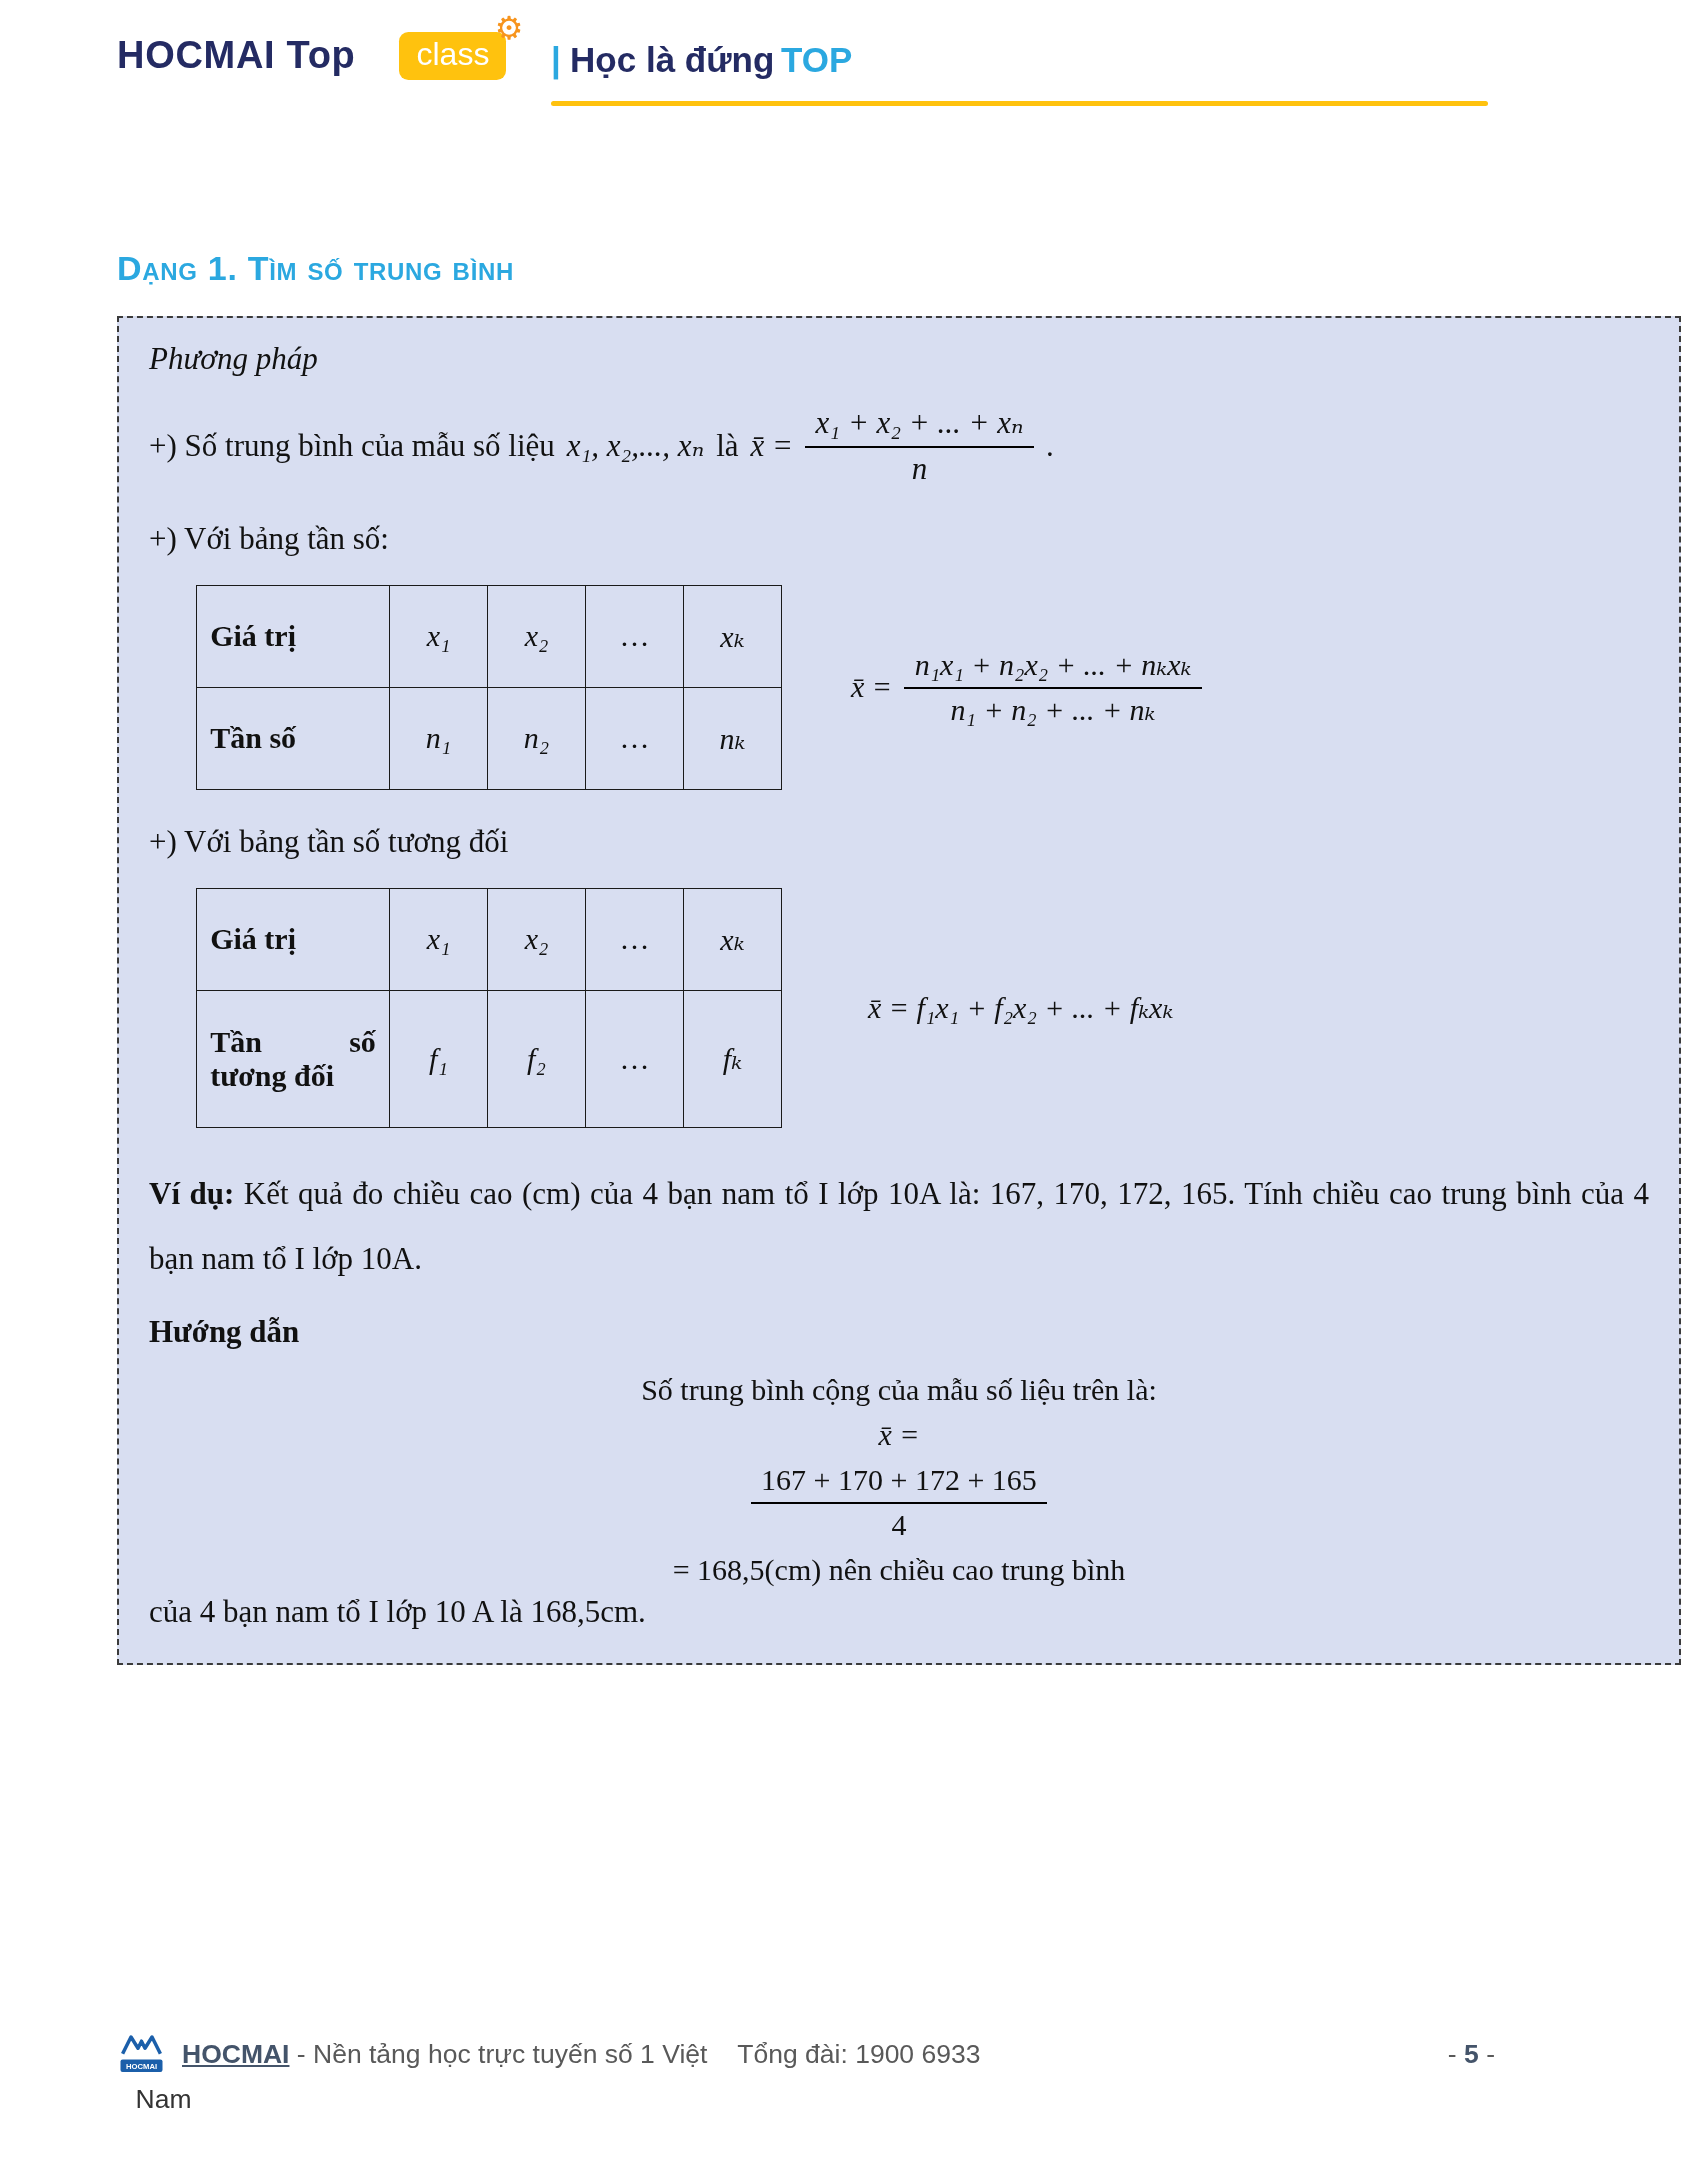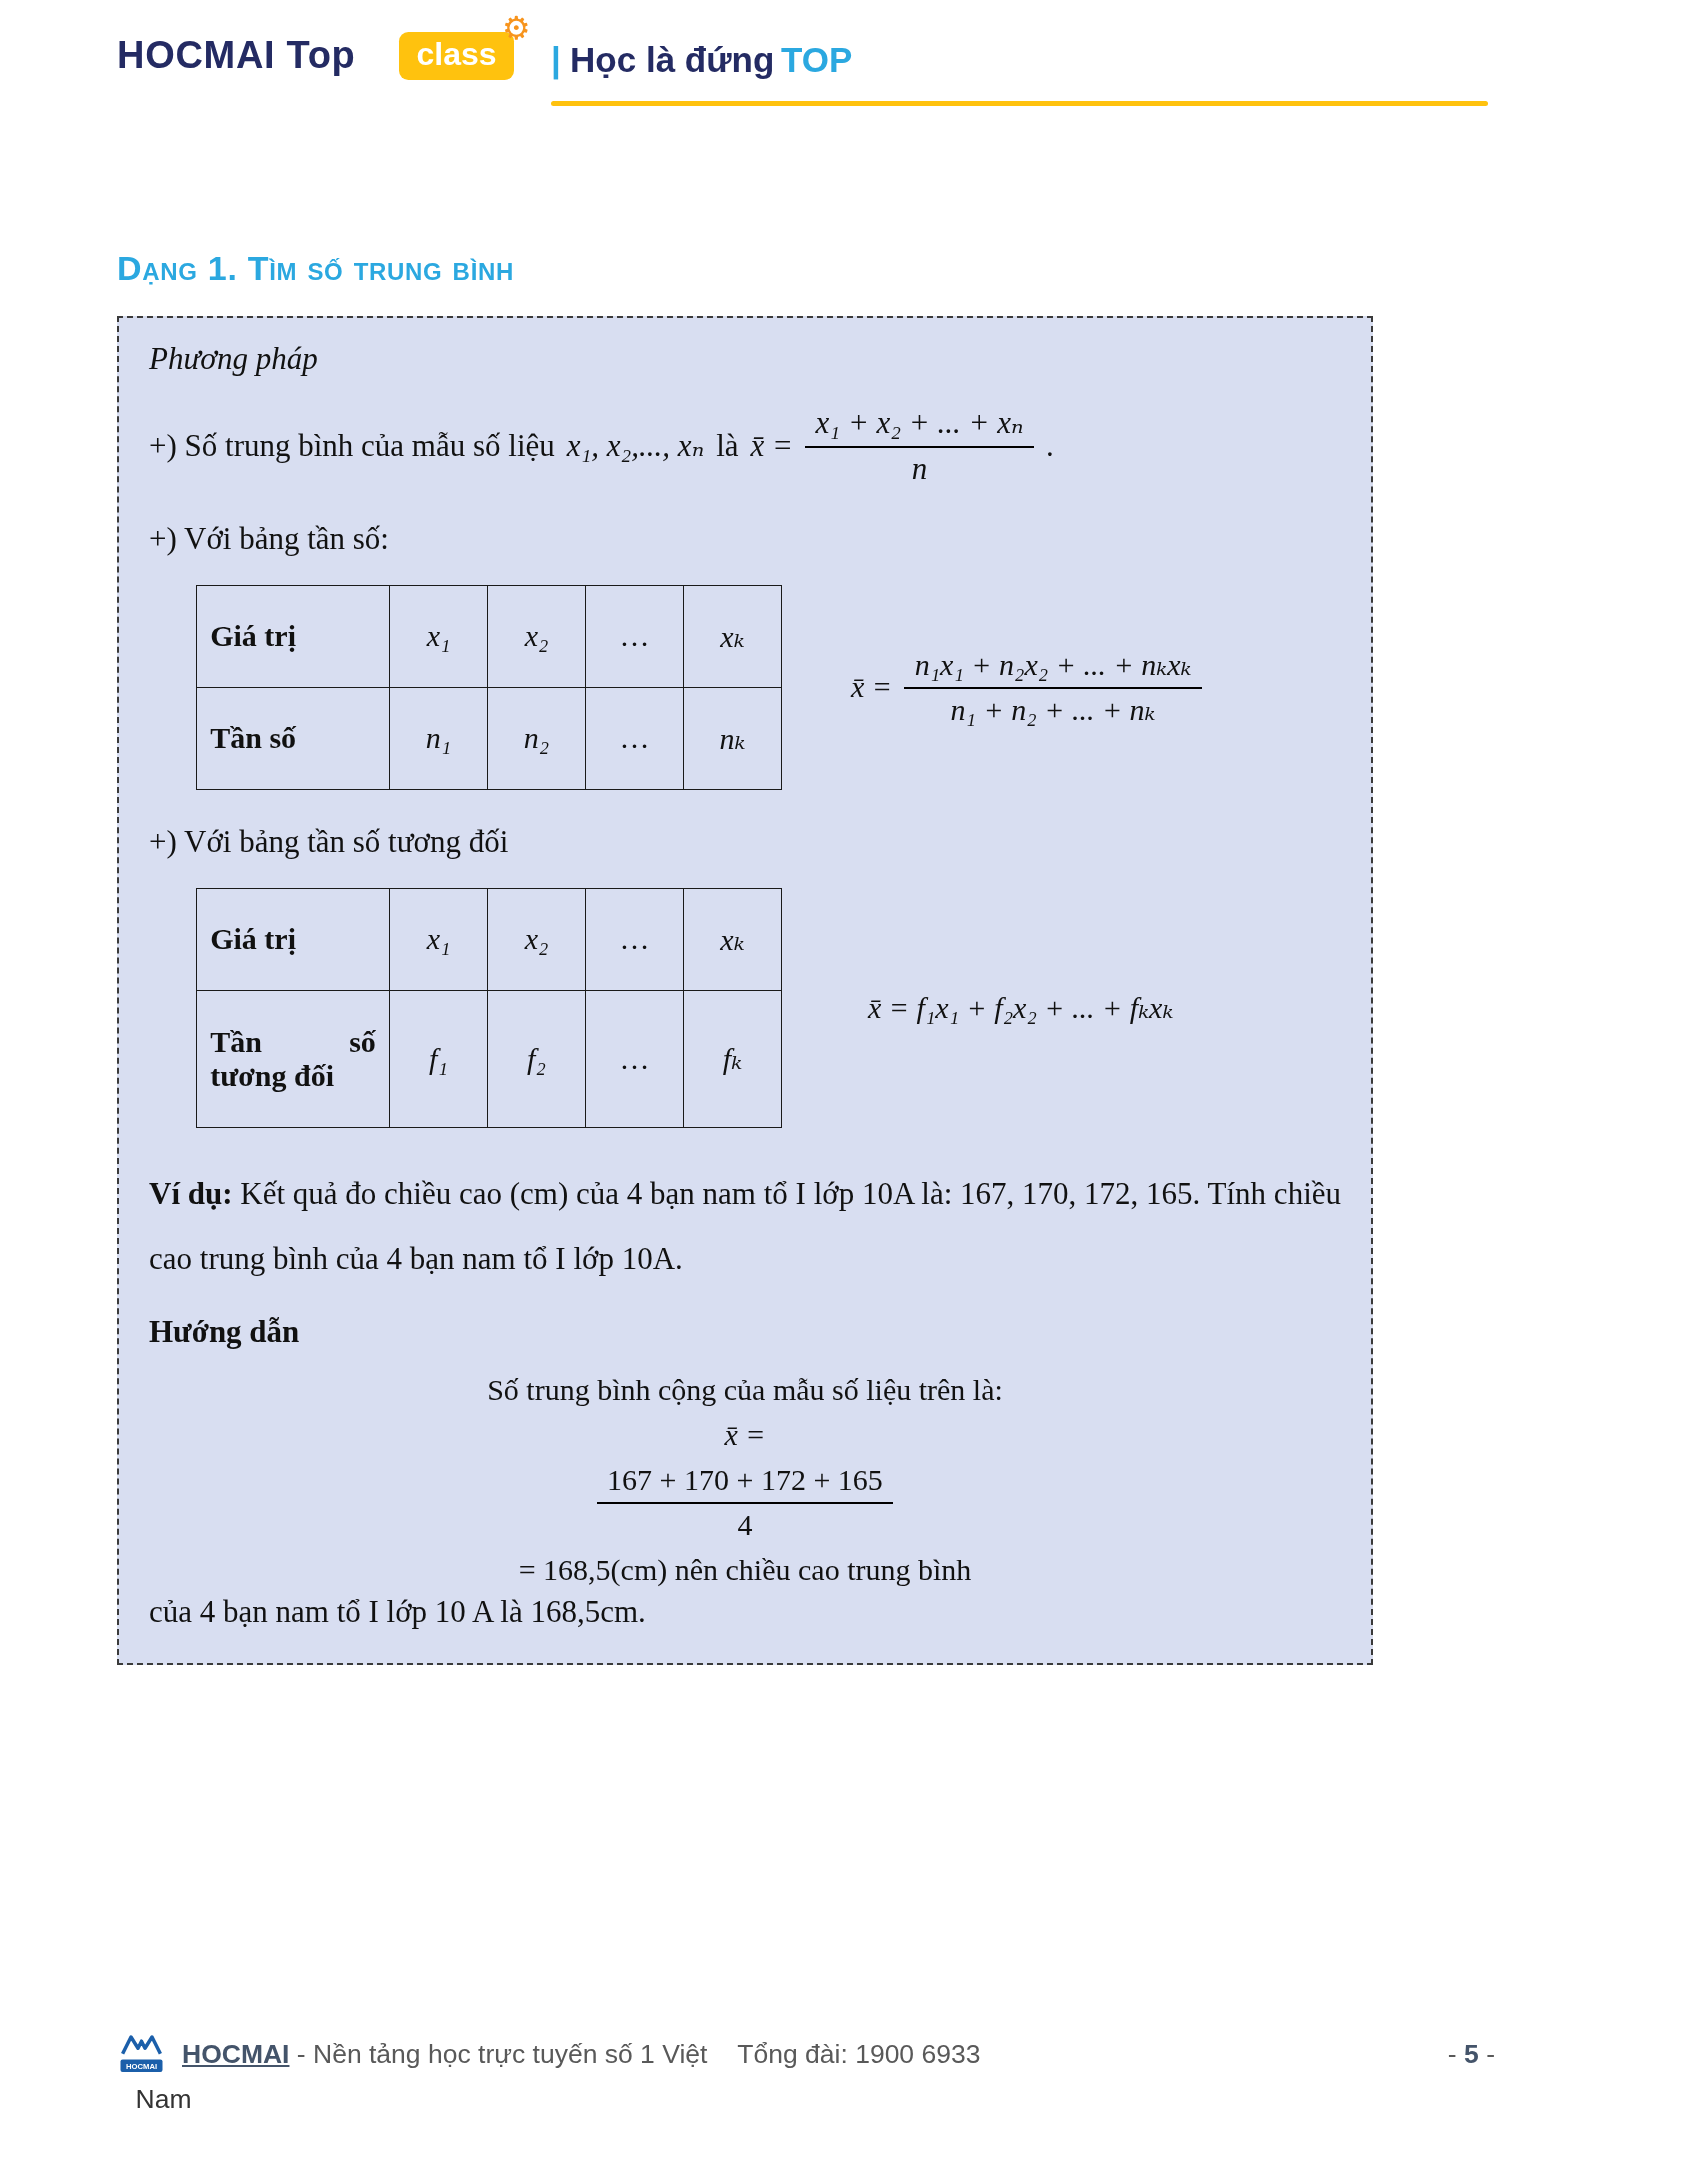--- a/index.html
+++ b/index.html
@@ -21,35 +21,35 @@
     background:#fff;
     font-family:var(--serif);
     color:#111;
     overflow:hidden;
   }
 
   
   .brand{position:absolute;left:117px;top:32px;display:flex;align-items:center;font-family:var(--sans);gap:32px;}
   .brand-text{font-weight:800;font-size:38px;color:var(--navy);letter-spacing:0.7px;}
   .brand-badge{position:relative;margin-left:12px;background:var(--yellow);color:#fff;
-    font-weight:700;font-size:32px;padding:4px 17px 6.6px;border-radius:9.3px;}
+    font-weight:400;font-size:32px;padding:4px 17px 6.6px;border-radius:9.3px;}
   .gear{position:absolute;top:-20px;right:-17px;color:var(--orange);font-size:32px;line-height:1;}
   .tagline{position:absolute;left:551px;top:40px;font-family:var(--sans);font-size:35px;color:var(--navy);font-weight:600;}
   .tagline .bar{color:var(--blue);font-weight:800;margin-right:9.3px;}
   .tagline .hl{color:var(--blue);font-weight:800;margin-left:6.6px;}
   .rule-yellow{position:absolute;left:551px;top:101px;width:937px;height:5.3px;background:var(--yellow);border-radius:2.6px;}
 
   
   .heading-red{position:absolute;left:117px;top:144px;font-family:var(--sans);
     font-weight:800;font-size:42px;color:var(--red);letter-spacing:0.7px;}
   .heading-blue{position:absolute;left:117px;top:249px;font-family:var(--sans);
     font-weight:700;font-size:34px;color:var(--blue);font-variant:small-caps;letter-spacing:0.7px;}
 
   
-  .box{position:absolute;left:117px;top:316px;width:1256px;
+  .box{position:absolute;left:117px;top:316px;width:1564px;
     background:var(--boxbg);border:2px dashed #3a3a3a;
     padding:22.5px 30px 33px;font-size:31px;}
   .method-label{font-style:italic;font-size:31px;}
   .math{font-style:italic;}
   .eqline{display:flex;align-items:center;gap:12px;white-space:nowrap;}
   .frac{display:inline-flex;flex-direction:column;align-items:center;line-height:1.12;}
   .frac .num{border-bottom:2px solid #000;padding:1.3px 10.6px 5.3px;}
   .frac .den{padding-top:4px;}
 
   .p-def{margin-top:28px;}

